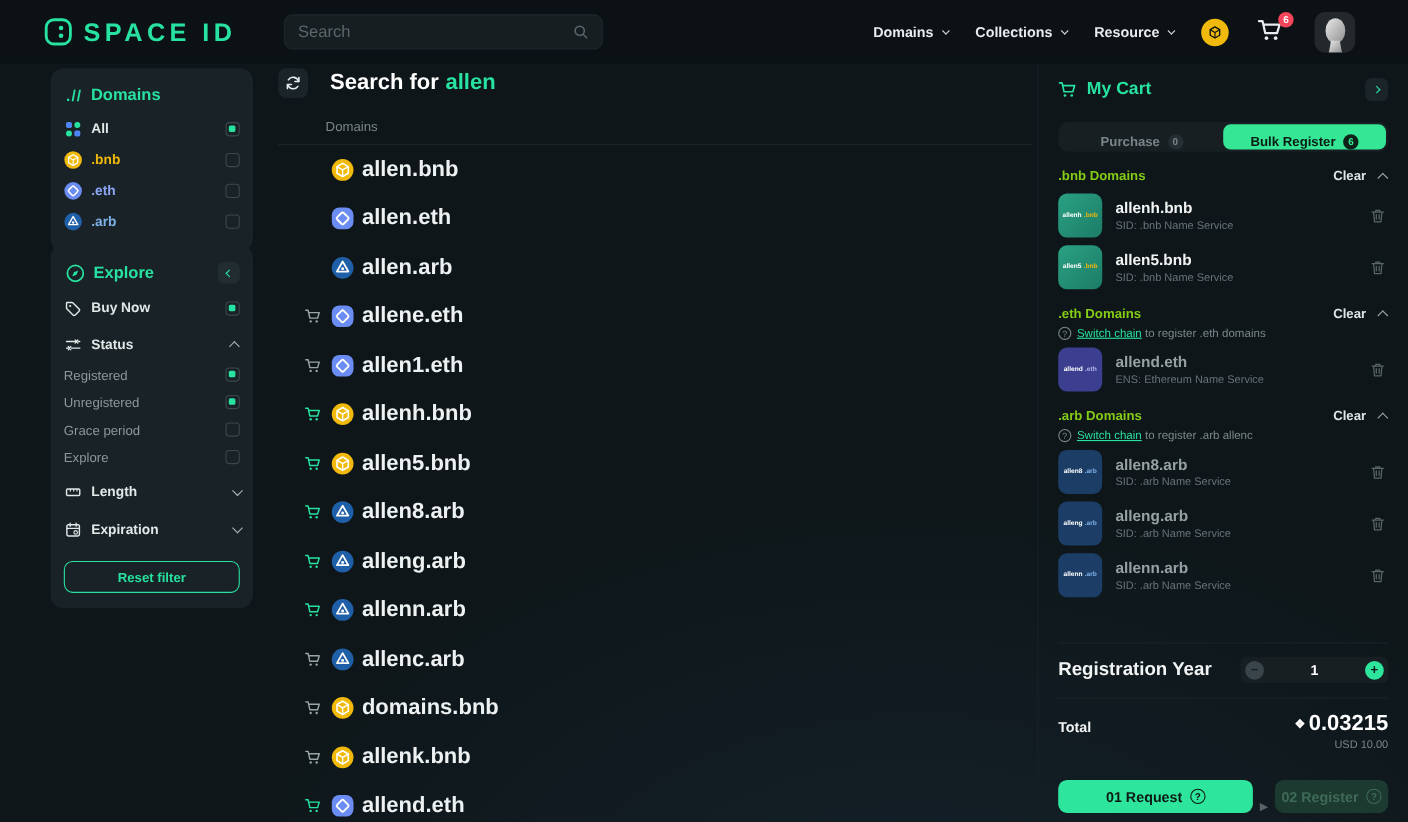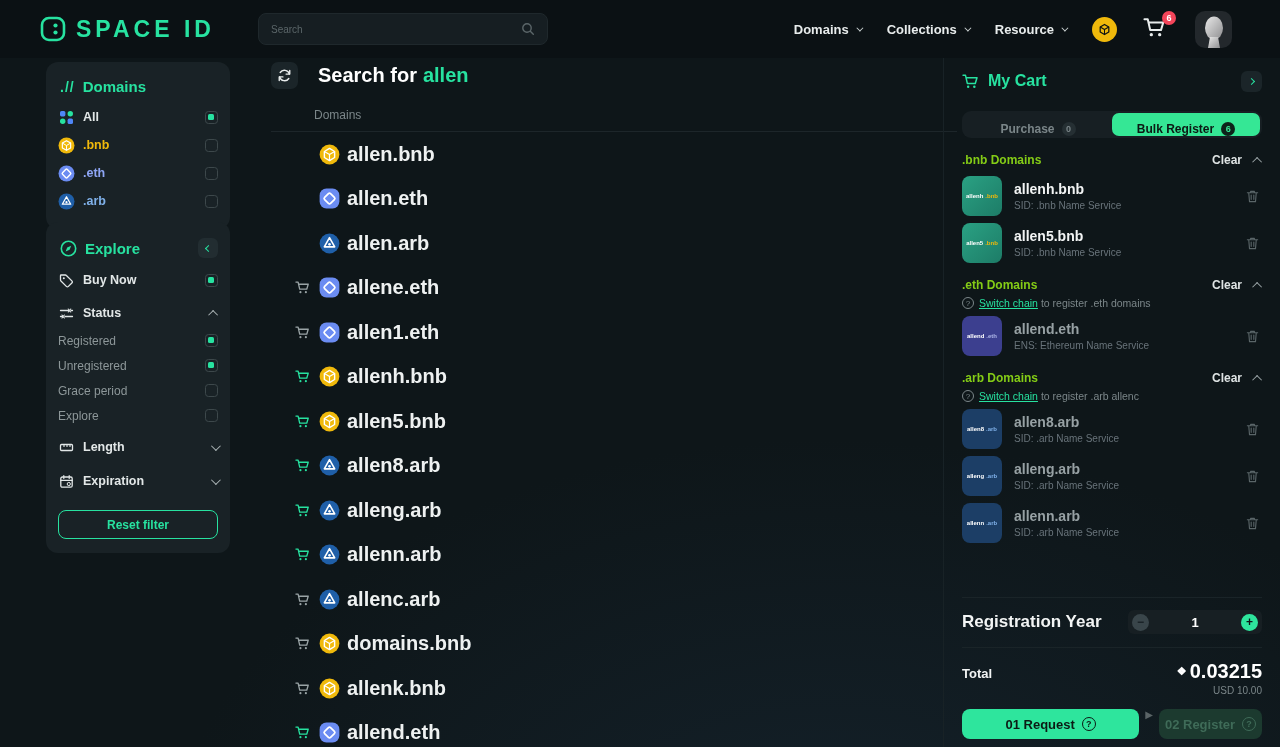--- a/index.html
+++ b/index.html
@@ -14,21 +14,21 @@
   .chev.down { transform:rotate(45deg) translateY(-2px); }
   .chev.up   { transform:rotate(-135deg) translateY(-2px); }
   .chev.left { transform:rotate(135deg); }
   .chev.right{ transform:rotate(-45deg); }
 
   
   .nav { position:absolute; top:0; left:0; width:1280px; height:58px; background:#0b1114; display:flex; align-items:center; }
   .brand { display:flex; align-items:center; gap:10px; margin-left:40px; color:#27e2a0; }
   .brand-name { font-size:23px; font-weight:bold; letter-spacing:4px; }
   .nav-search { position:absolute; left:258px; top:13px; width:290px; height:32px; background:#161e22; border:1px solid #1f282c; border-radius:8px; display:flex; align-items:center; padding:0 12px; }
-  .nav-search input { flex:1; background:transparent; border:none; outline:none; color:#cfd6d6; font-size:10px; font-family:inherit; }
+  .nav-search input { flex:1; background:transparent; border:none; outline:none; color:#cfd6d6; font-size:15px; font-family:inherit; }
   .nav-search input::placeholder { color:#5b6669; }
   .nav-right { position:absolute; right:48px; top:0; height:58px; display:flex; align-items:center; gap:26px; }
   .nav-menu { display:flex; align-items:center; gap:7px; color:#e8ecec; font-size:13px; font-weight:bold; cursor:pointer; }
   .nav-menu .chev { width:5px; height:5px; border-width:1.5px; color:#cfd6d6; }
   .coin { width:25px; height:25px; border-radius:50%; background:#f0b90b; display:flex; align-items:center; justify-content:center; }
   .navcart { position:relative; width:26px; height:26px; color:#e8ecec; }
   .navcart .badge { position:absolute; top:-5px; right:-7px; min-width:14px; height:14px; border-radius:7px; background:#f4455a; color:#fff; font-size:9px; font-weight:bold; display:flex; align-items:center; justify-content:center; padding:0 3px; }
   .avatar { width:37px; height:37px; border-radius:10px; background:#23282c; overflow:hidden; display:flex; align-items:flex-end; justify-content:center; }
 
   
@@ -48,21 +48,21 @@
   .s-opt .lbl { flex:1; }
   .cb { width:13px; height:13px; border:1.5px solid #3d484b; border-radius:3.5px; position:relative; flex:none; }
   .cb.on::after { content:""; position:absolute; left:2px; top:2px; width:6px; height:6px; background:#27e2a0; border-radius:1.5px; }
   .sec-row { display:flex; align-items:center; gap:8px; height:30px; margin-top:4px; font-size:12.5px; font-weight:bold; color:#e2e7e7; cursor:pointer; }
   .sec-row .lbl { flex:1; }
   .sec-row .chev { color:#aab3b5; }
   .reset-btn { margin-top:14px; width:100%; height:29px; border:1px solid #27e2a0; border-radius:8px; background:transparent; color:#27e2a0; font-size:12px; font-weight:bold; font-family:inherit; cursor:pointer; }
   .sideicon { width:17px; height:17px; flex:none; display:flex; align-items:center; justify-content:center; }
 
   
-  .main { position:absolute; left:271px; top:58px; width:686px; height:689px; }
+  .main { position:absolute; left:253px; top:58px; width:686px; height:689px; }
   .main-head { display:flex; align-items:center; gap:20px; margin-top:2px; height:30px; }
   .refresh-btn { width:27px; height:27px; border-radius:7px; background:#1b2529; display:flex; align-items:center; justify-content:center; cursor:pointer; color:#e8ecec; }
   .main-title { font-size:20px; font-weight:bold; color:#fff; }
   .main-title .q { color:#27e2a0; margin-left:6px; }
   .main-tab { margin:18px 0 0 43px; font-size:12px; color:#7b8689; }
   .main-divider { margin-top:9px; height:1px; background:#1d262a; }
   .rows { margin-top:0; }
   .row { display:flex; align-items:center; height:44.5px; padding-left:24px; cursor:pointer; }
   .rcart { width:15px; height:15px; margin-right:9px; flex:none; }
   .rcart.green { color:#27e2a0; }
@@ -109,21 +109,21 @@
   .step-btn { width:17px; height:17px; border-radius:50%; border:none; display:flex; align-items:center; justify-content:center; font-size:12px; font-weight:bold; cursor:pointer; font-family:inherit; }
   .step-btn.minus { background:#39454a; color:#171f23; }
   .step-btn.plus { background:#2ee59d; color:#0f1619; }
   .stepper .val { flex:1; text-align:center; font-size:13px; font-weight:bold; color:#fff; }
   .total-row { display:flex; align-items:flex-start; border-top:1px solid #1a2428; margin-top:13px; padding-top:12px; }
   .total-row .lbl { font-size:13px; font-weight:bold; color:#f2f4f4; flex:1; margin-top:6px; }
   .total-right { text-align:right; }
   .total-val { font-size:20px; font-weight:bold; color:#fff; display:flex; align-items:center; justify-content:flex-end; gap:3px; }
   .total-val .sym { font-size:11px; }
   .total-usd { font-size:10px; color:#7b8689; margin-top:2px; }
-  .btn-row { display:flex; align-items:flex-start; margin-top:13px; padding-bottom:8px; gap:6px; }
+  .btn-row { display:flex; align-items:flex-end; margin-top:26px; padding-bottom:8px; gap:6px; }
   .btn { height:30px; border:none; border-radius:8px; font-size:13px; font-weight:bold; font-family:inherit; display:flex; align-items:center; justify-content:center; gap:7px; cursor:pointer; }
   .btn .qm { width:14px; height:14px; border:1.4px solid currentColor; border-radius:50%; font-size:9px; display:flex; align-items:center; justify-content:center; }
   .btn-request { flex:1.72; background:#2ee59d; color:#0c1a14; }
   .btn-register { flex:1; background:#1c3a2f; color:#3f6b58; }
   .btn-sep { color:#5a6466; font-size:10px; }
   svg { display:block; }
 </style>
 </head>
 <body>
 

